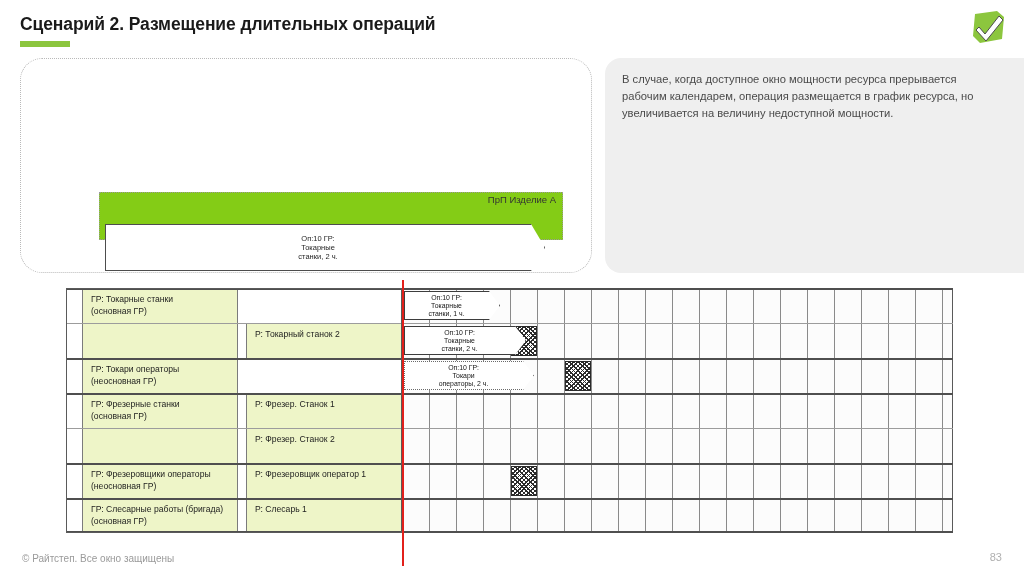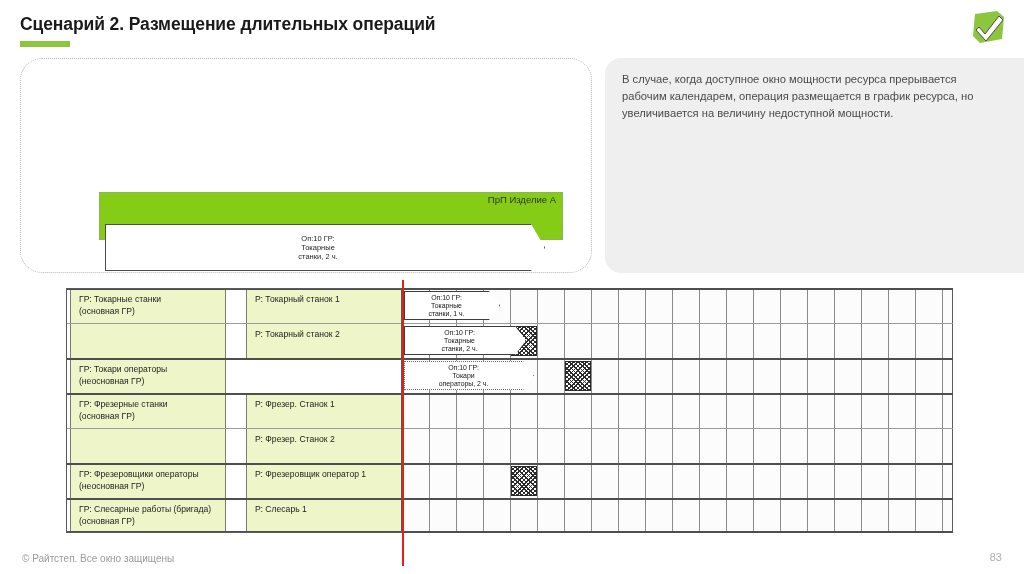--- a/index.html
+++ b/index.html
@@ -100,21 +100,21 @@
     position:absolute;top:0;height:100%;
     background:#eef5c8;
     box-sizing:border-box;
     border-left:1px solid #7b7b7b;
     border-right:1px solid #7b7b7b;
     font-size:8.6px;color:#1d1d1d;
     padding:5px 0 0 8px;
     line-height:1.45;
     white-space:pre-line;
   }
-  .cell-group{left:4px;width:156px;}
+  .cell-group{left:16px;width:156px;}
   .cell-res{left:180px;width:156px;}
 
   .grid-area{
     position:absolute;left:336px;right:0;top:0;height:100%;
     background:#fcfcfc;
     border-right:1.6px solid #5a5a5a;
     box-sizing:border-box;
     overflow:hidden;
   }
   .gridcol{
@@ -203,21 +203,20 @@
 
 <div id="note-box">
   <div id="note-text">В случае, когда доступное окно мощности ресурса прерывается рабочим календарем, операция размещается в график ресурса, но увеличивается на величину недоступной мощности.</div>
 </div>
 
 <div id="gantt">
   <div id="gantt-inner">
       <div class="gantt-row" style="top: 0px;">
         <div class="cell-group">ГР: Токарные станки
 (основная ГР)</div>
-        <div class="cell-res">Р: Токарный станок 1</div>
         <div class="grid-area">
           <div class="gridcol" style="left: 0px;"></div>
           <div class="gridcol" style="left: 27px;"></div>
           <div class="gridcol" style="left: 54px;"></div>
           <div class="gridcol" style="left: 81px;"></div>
           <div class="gridcol" style="left: 108px;"></div>
           <div class="gridcol" style="left: 135px;"></div>
           <div class="gridcol" style="left: 162px;"></div>
           <div class="gridcol" style="left: 189px;"></div>
           <div class="gridcol" style="left: 216px;"></div>

